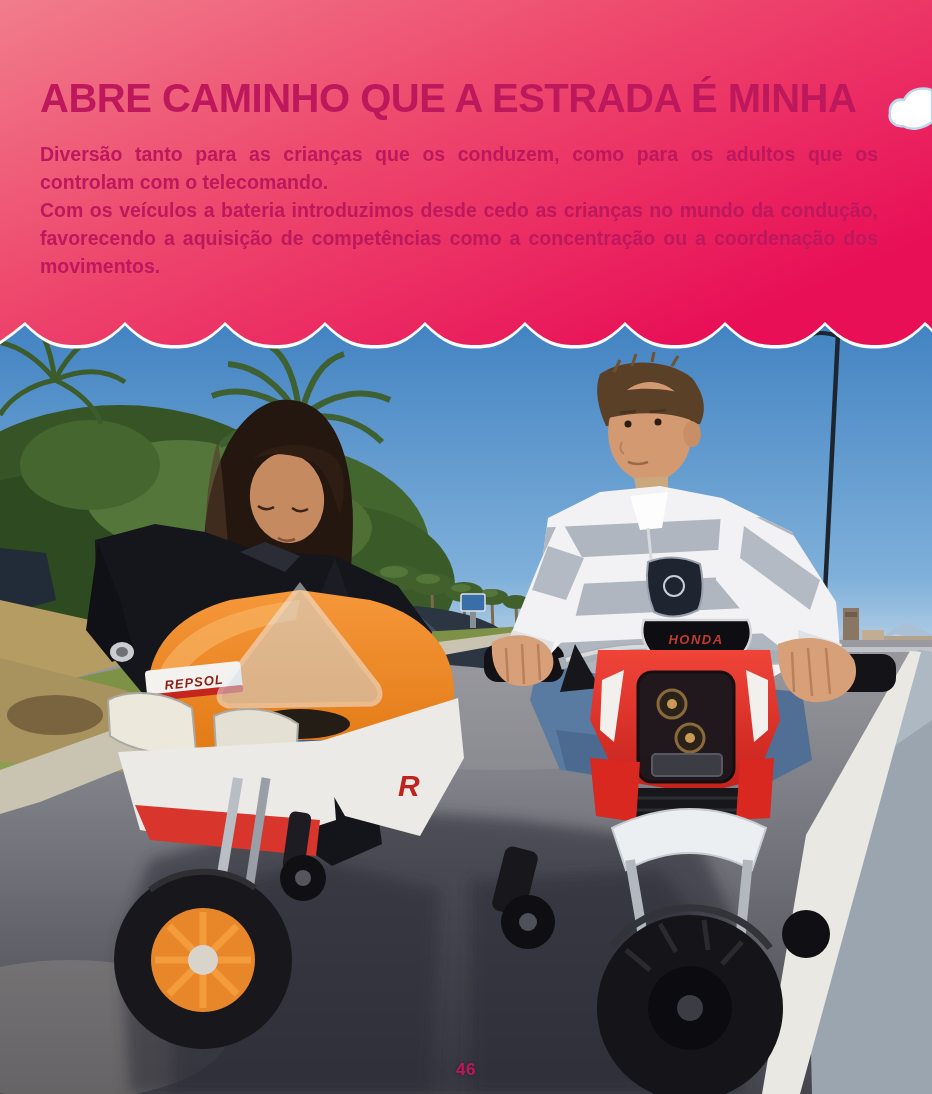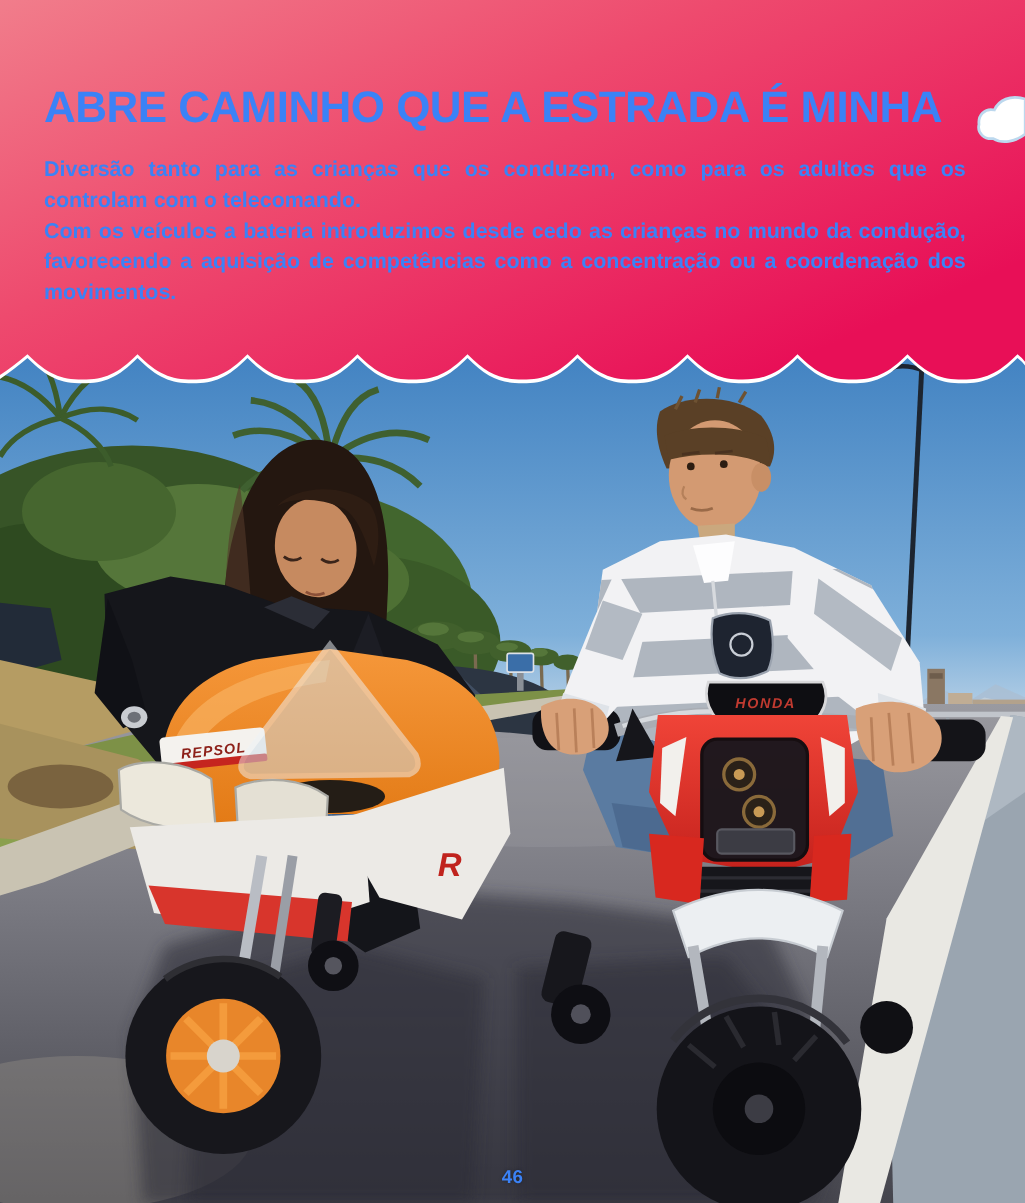--- a/index.html
+++ b/index.html
@@ -3,33 +3,33 @@
 <meta charset="utf-8">
 <style>
   html,body{margin:0;padding:0;background:#e9e9e9;}
   .page{
     position:relative;width:932px;height:1094px;margin:0 auto;
     background:#fff;overflow:hidden;
     font-family:"Liberation Sans",sans-serif;
   }
   .photo-scene{position:absolute;left:0;top:300px;width:932px;height:794px;display:block;}
   .header-art{position:absolute;left:0;top:0;width:932px;height:352px;display:block;}
-  .header-text{position:absolute;left:0;top:0;width:932px;height:352px;color:#3b82f6;}
+  .header-text{position:absolute;left:0;top:0;width:932px;height:352px;color:#be185d;}
   .page-title{
     position:absolute;left:40px;top:76px;width:860px;
     font-size:40px;font-weight:bold;letter-spacing:-0.5px;white-space:nowrap;
   }
   .body-copy{
     position:absolute;left:40px;top:140px;width:838px;
     font-size:19.5px;line-height:28px;font-weight:bold;text-align:justify;
   }
   .body-copy p{margin:0;}
   .page-number{
     position:absolute;left:0;bottom:14px;width:100%;text-align:center;
-    color:#3b82f6;font-size:17px;font-weight:bold;letter-spacing:0.5px;
+    color:#be185d;font-size:17px;font-weight:bold;letter-spacing:0.5px;
     text-shadow:0 0 3px rgba(0,0,0,.35);
   }
   svg text{font-family:"Liberation Sans",sans-serif;}
 </style>
 </head>
 <body>
 
 <div class="page">
 
   <svg class="photo-scene" viewBox="0 0 932 794" role="img" aria-label="Two children riding battery-powered toy motorcycles on a coastal road lined with palm trees">

